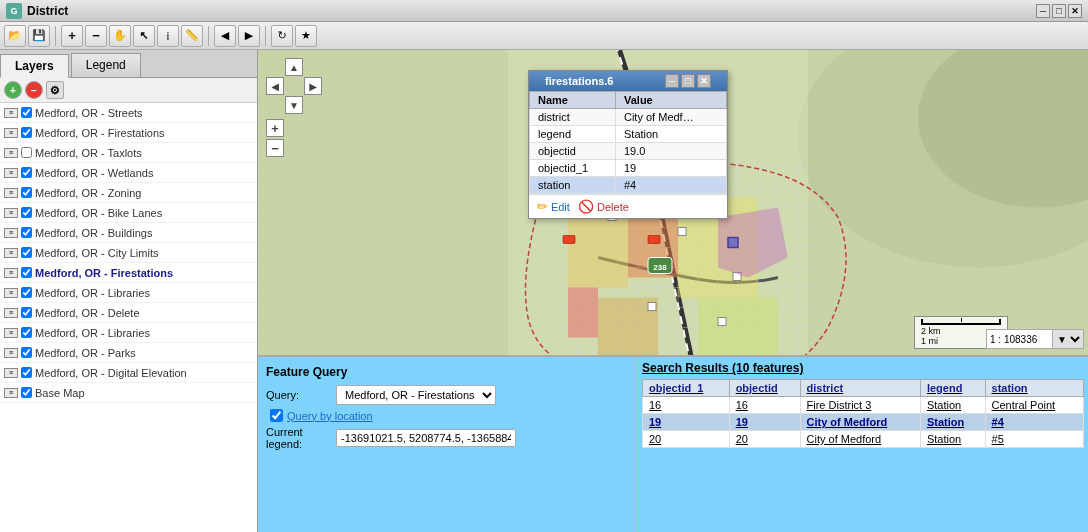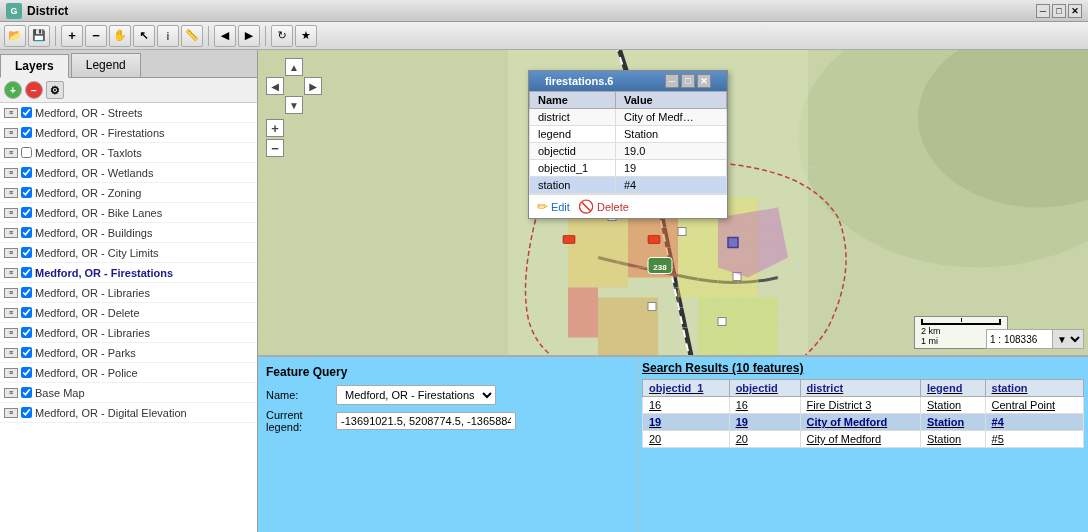--- a/index.html
+++ b/index.html
@@ -414,31 +414,26 @@
           <span class="layer-name normal">Medford, OR - Libraries</span>
         </div>
         <div class="layer-item">
           <div style="width: 14px; height: 10px; border: 1px solid rgb(136, 136, 136); margin-right: 3px; background: rgb(232, 232, 232); font-size: 7px; display: flex; align-items: center; justify-content: center; flex-shrink: 0;">≡</div>
           <input type="checkbox" checked="" style="margin-right: 3px; width: 11px; height: 11px; flex-shrink: 0;">
           <span class="layer-name normal">Medford, OR - Parks</span>
         </div>
         <div class="layer-item">
           <div style="width: 14px; height: 10px; border: 1px solid rgb(136, 136, 136); margin-right: 3px; background: rgb(232, 232, 232); font-size: 7px; display: flex; align-items: center; justify-content: center; flex-shrink: 0;">≡</div>
           <input type="checkbox" checked="" style="margin-right: 3px; width: 11px; height: 11px; flex-shrink: 0;">
-          <span class="layer-name normal">Medford, OR - Police</span>
+          <span class="layer-name normal">Medford, OR - Digital Elevation</span>
         </div>
         <div class="layer-item">
           <div style="width: 14px; height: 10px; border: 1px solid rgb(136, 136, 136); margin-right: 3px; background: rgb(232, 232, 232); font-size: 7px; display: flex; align-items: center; justify-content: center; flex-shrink: 0;">≡</div>
           <input type="checkbox" checked="" style="margin-right: 3px; width: 11px; height: 11px; flex-shrink: 0;">
           <span class="layer-name normal">Base Map</span>
-        </div>
-        <div class="layer-item">
-          <div style="width: 14px; height: 10px; border: 1px solid rgb(136, 136, 136); margin-right: 3px; background: rgb(232, 232, 232); font-size: 7px; display: flex; align-items: center; justify-content: center; flex-shrink: 0;">≡</div>
-          <input type="checkbox" checked="" style="margin-right: 3px; width: 11px; height: 11px; flex-shrink: 0;">
-          <span class="layer-name normal">Medford, OR - Digital Elevation</span>
         </div>
       </div>
   </div>
 
   <div style="flex:1;display:flex;flex-direction:column;overflow:hidden;">
 
     <div id="map-area" style="flex:1;position:relative;overflow:hidden;">
       
       <svg id="map-canvas" viewBox="0 0 830 370" preserveAspectRatio="xMidYMid slice">
 
@@ -599,24 +594,28 @@
           <option>▼</option>
         </select>
       </div>
     </div>
 
     <div id="bottom-panel">
 
       <div id="feature-query">
         <h3>Feature Query</h3>
         <div class="fq-row">
-          <span class="fq-label">Name:</span>
+          <span class="fq-label">Query:</span>
           <select class="fq-select">
             <option>Medford, OR - Firestations</option>
           </select>
+        </div>
+        <div class="fq-row" style="padding-left:4px;">
+          <input type="checkbox" class="fq-checkbox" checked="" style="">
+          <span class="fq-link">Query by location</span>
         </div>
         <div class="fq-row">
           <span class="fq-label">Current legend:</span>
           <input type="text" class="fq-input" value="-13691021.5, 5208774.5, -13658841.!" style="">
         </div>
       </div>
 
       <div id="search-results">
         <h3>Search Results (10 features)</h3>
         <div style="overflow-x:auto;overflow-y:auto;flex:1;">

